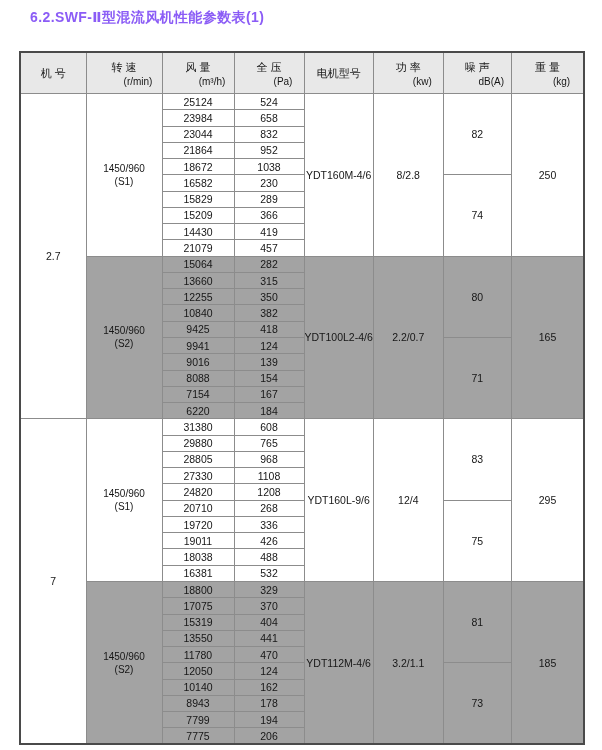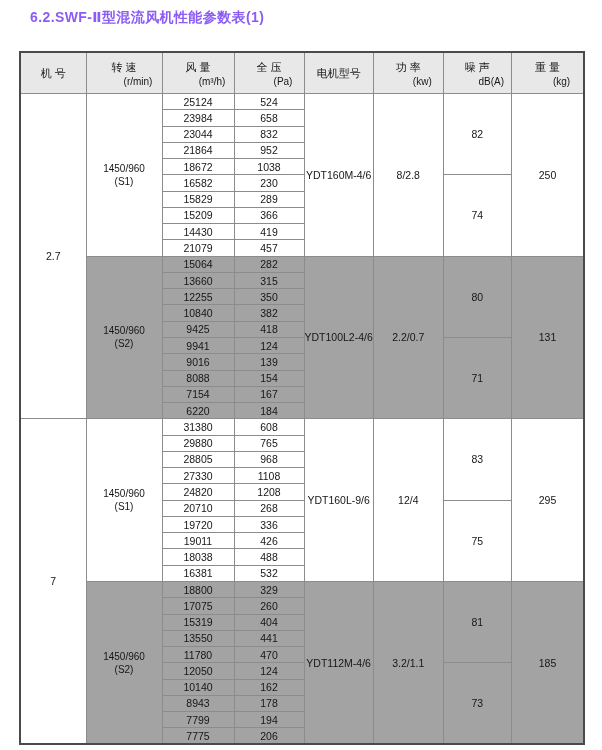--- a/index.html
+++ b/index.html
@@ -127,21 +127,21 @@
       <tr class="shaded">
         <td rowspan="10" class="sp">
             <div>1450/960</div>
             <div>(S2)</div>
           </td>
         <td>15064</td>
         <td>282</td>
         <td rowspan="10">YDT100L2-4/6</td>
         <td rowspan="10">2.2/0.7</td>
         <td rowspan="5">80</td>
-        <td rowspan="10">131</td>
+        <td rowspan="10">165</td>
       </tr>
       <tr class="shaded">
           <td>13660</td>
           <td>315</td>
         </tr>
       <tr class="shaded">
           <td>12255</td>
           <td>350</td>
         </tr>
       <tr class="shaded">
@@ -232,21 +232,21 @@
           </td>
         <td>18800</td>
         <td>329</td>
         <td rowspan="10">YDT112M-4/6</td>
         <td rowspan="10">3.2/1.1</td>
         <td rowspan="5">81</td>
         <td rowspan="10">185</td>
       </tr>
       <tr class="shaded">
           <td>17075</td>
-          <td>260</td>
+          <td>370</td>
         </tr>
       <tr class="shaded">
           <td>15319</td>
           <td>404</td>
         </tr>
       <tr class="shaded">
           <td>13550</td>
           <td>441</td>
         </tr>
       <tr class="shaded">

